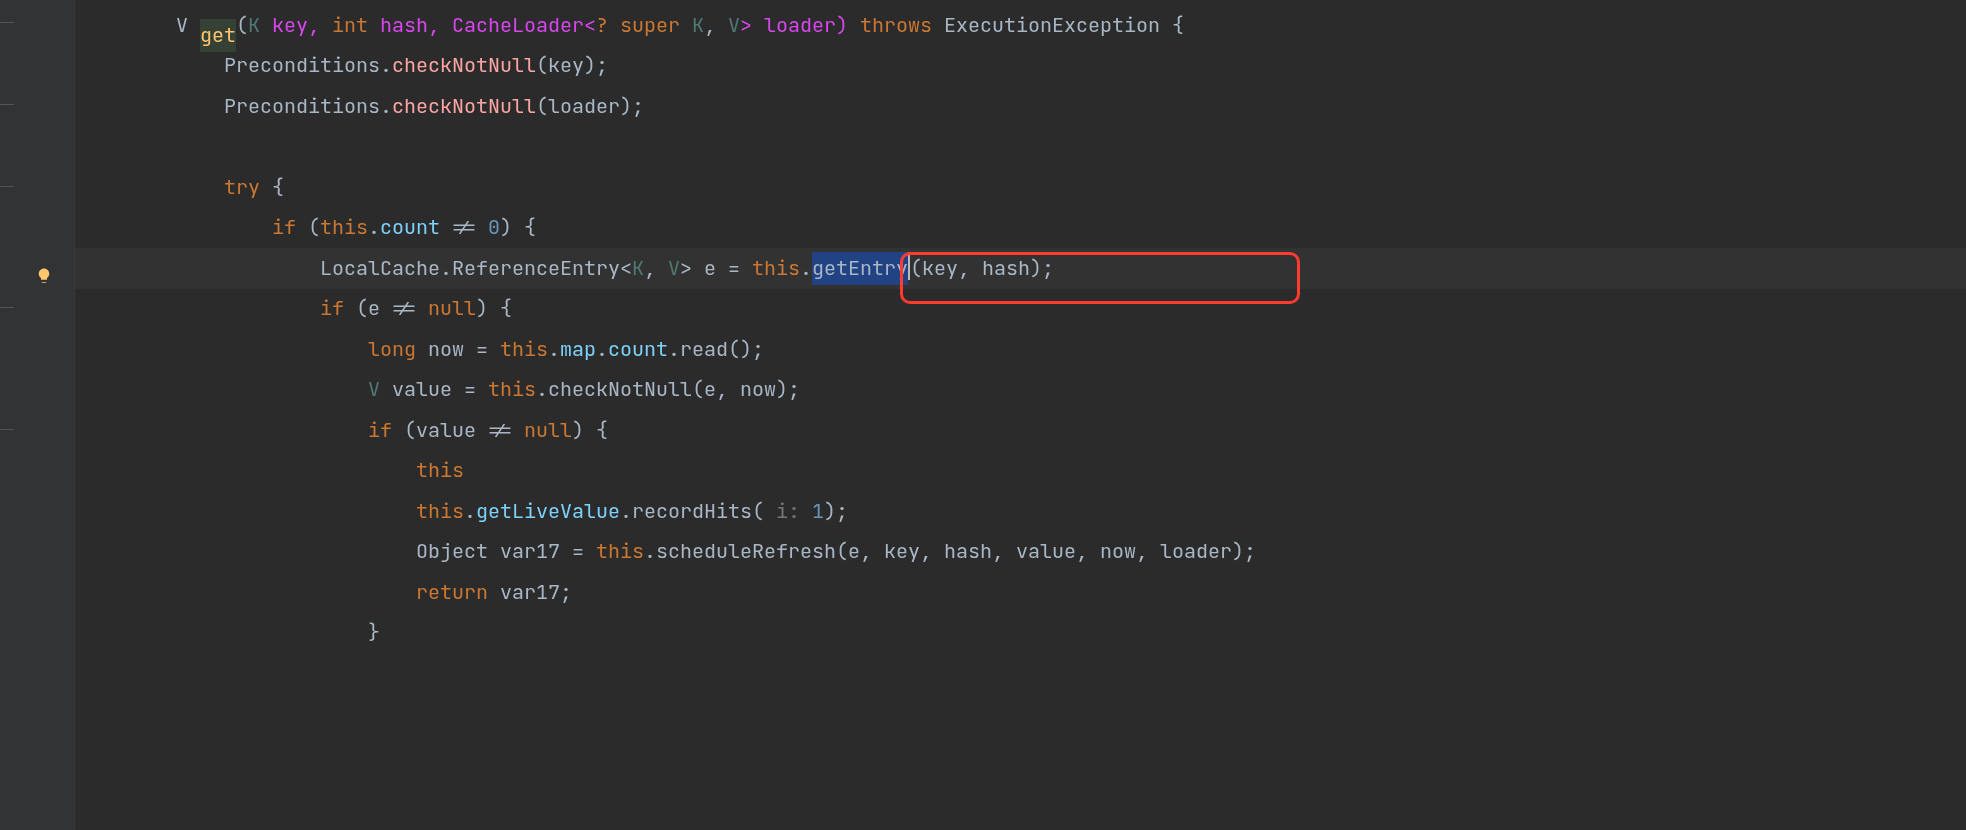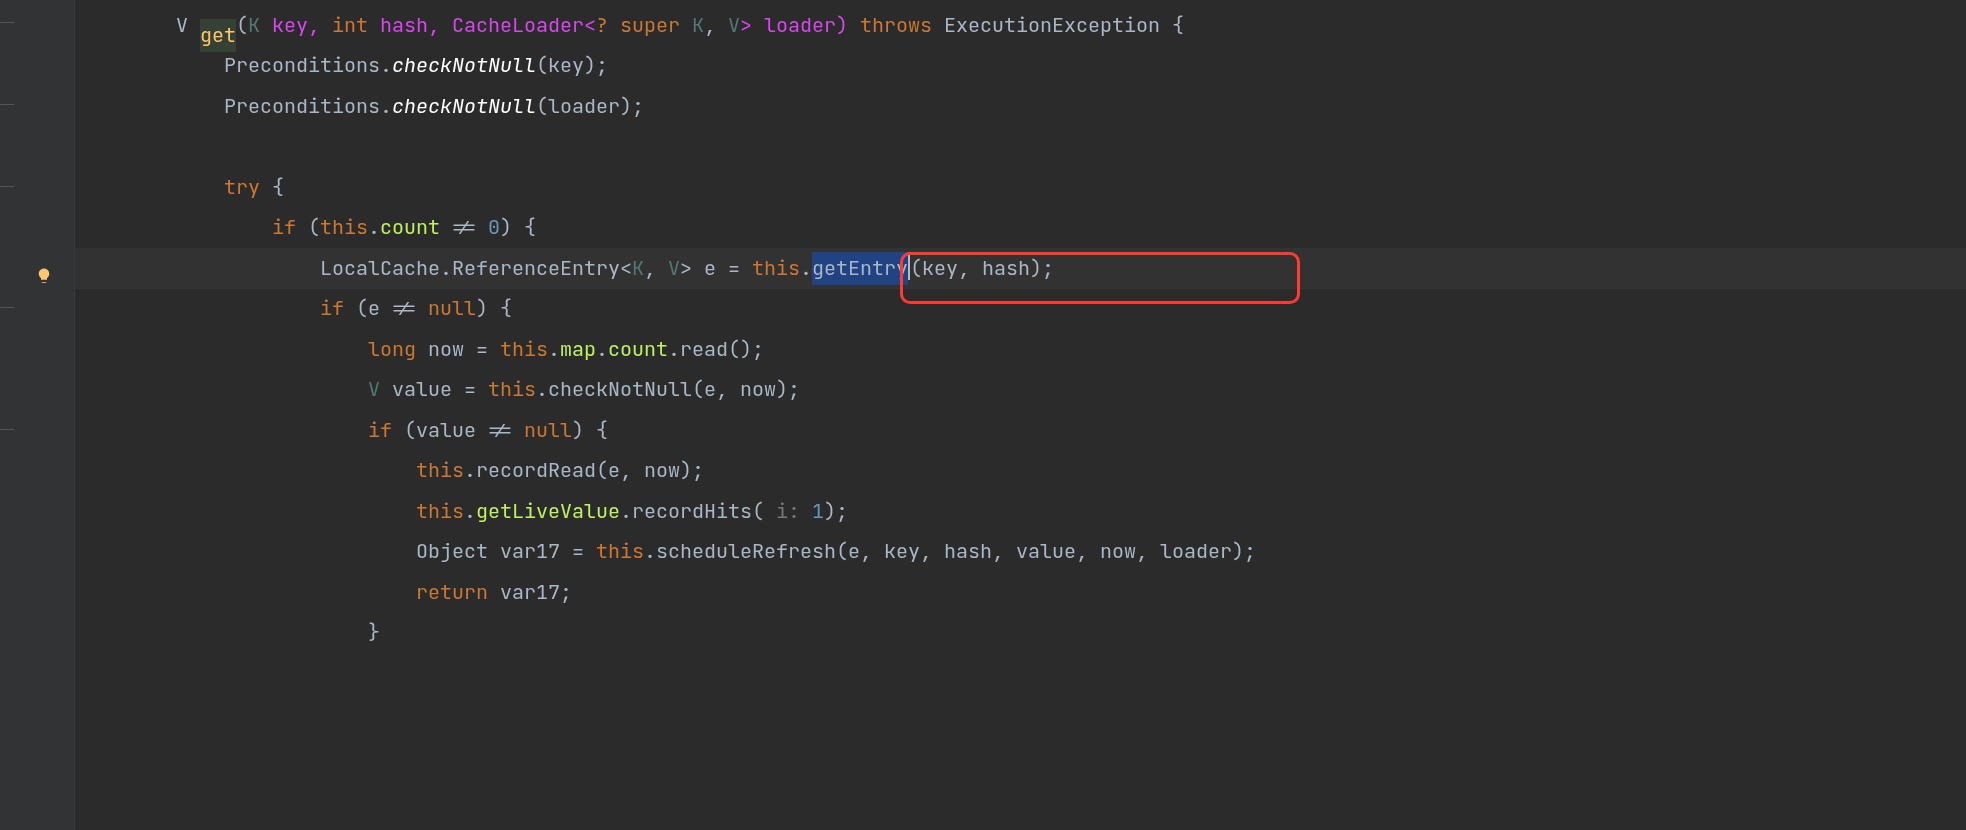--- a/index.html
+++ b/index.html
@@ -75,22 +75,22 @@
   .caret {
     display: inline-block;
     width: 2px;
     height: 28px;
     background: #bbbbbb;
     vertical-align: middle;
     margin-top: -4px;
   }
   
   .kw { color: #cc7832; }
-  .mth { color: #ffffff; font-style: italic; }
-  .fld { color: #bef264; }
+  .mth { color: #fca5a5; }
+  .fld { color: #7dd3fc; }
   .num { color: #6897bb; }
   .pn { color: #a9b7c6; }
   .op { color: #a9b7c6; }
   .id { color: #a9b7c6; }
   .sel-bg { background: #214283; }
   .method-decl-bg { background: #344134; margin-top: 20px; }
   .param { color: #d946ef; }
   .hint-param { color: #787878; font-style: normal; }
 </style>
 </head>
@@ -126,21 +126,21 @@
   <div class="line hl"><span>               </span><span class="id">LocalCache.ReferenceEntry&lt;</span><span class="id" style="color:#507874;">K</span><span>, </span><span class="id" style="color:#507874;">V</span><span class="id">&gt; e = </span><span class="kw">this</span><span class="pn">.</span><span class="sel-bg" style="color:#a9b7c6;">getEntry</span><span class="caret"></span><span class="pn">(key, hash);</span></div>
 
   <div class="line"><span>               </span><span class="kw">if</span><span class="pn"> (e != </span><span class="kw">null</span><span class="pn">) {</span></div>
 
   <div class="line"><span>                   </span><span class="kw">long</span><span class="id"> now = </span><span class="kw">this</span><span class="pn">.</span><span class="fld">map</span><span class="pn">.</span><span class="fld">count</span><span class="id">.read();</span></div>
 
   <div class="line"><span>                   </span><span class="id" style="color:#507874;">V</span><span class="id"> value = </span><span class="kw">this</span><span class="id">.checkNotNull(e, now);</span></div>
 
   <div class="line"><span>                   </span><span class="kw">if</span><span class="pn"> (value != </span><span class="kw">null</span><span class="pn">) {</span></div>
 
-  <div class="line"><span>                       </span><span class="kw">this</span><span class="id">.recordRead(e, now);</span></div>
+  <div class="line"><span>                       </span><span class="kw">this</span></div>
 
   <div class="line"><span>                       </span><span class="kw">this</span><span class="pn">.</span><span class="fld">getLiveValue</span><span class="id">.recordHits(</span><span class="hint-param"> i: </span><span class="num">1</span><span class="pn">);</span></div>
 
   <div class="line"><span>                       </span><span class="id">Object var17 = </span><span class="kw">this</span><span class="id">.scheduleRefresh(e, key, hash, value, now, loader);</span></div>
 
   <div class="line"><span>                       </span><span class="kw">return</span><span class="id"> var17;</span></div>
 
   <div class="line"><span>                   </span><span class="pn">}</span></div>
 
   <div class="highlight-box"></div>

